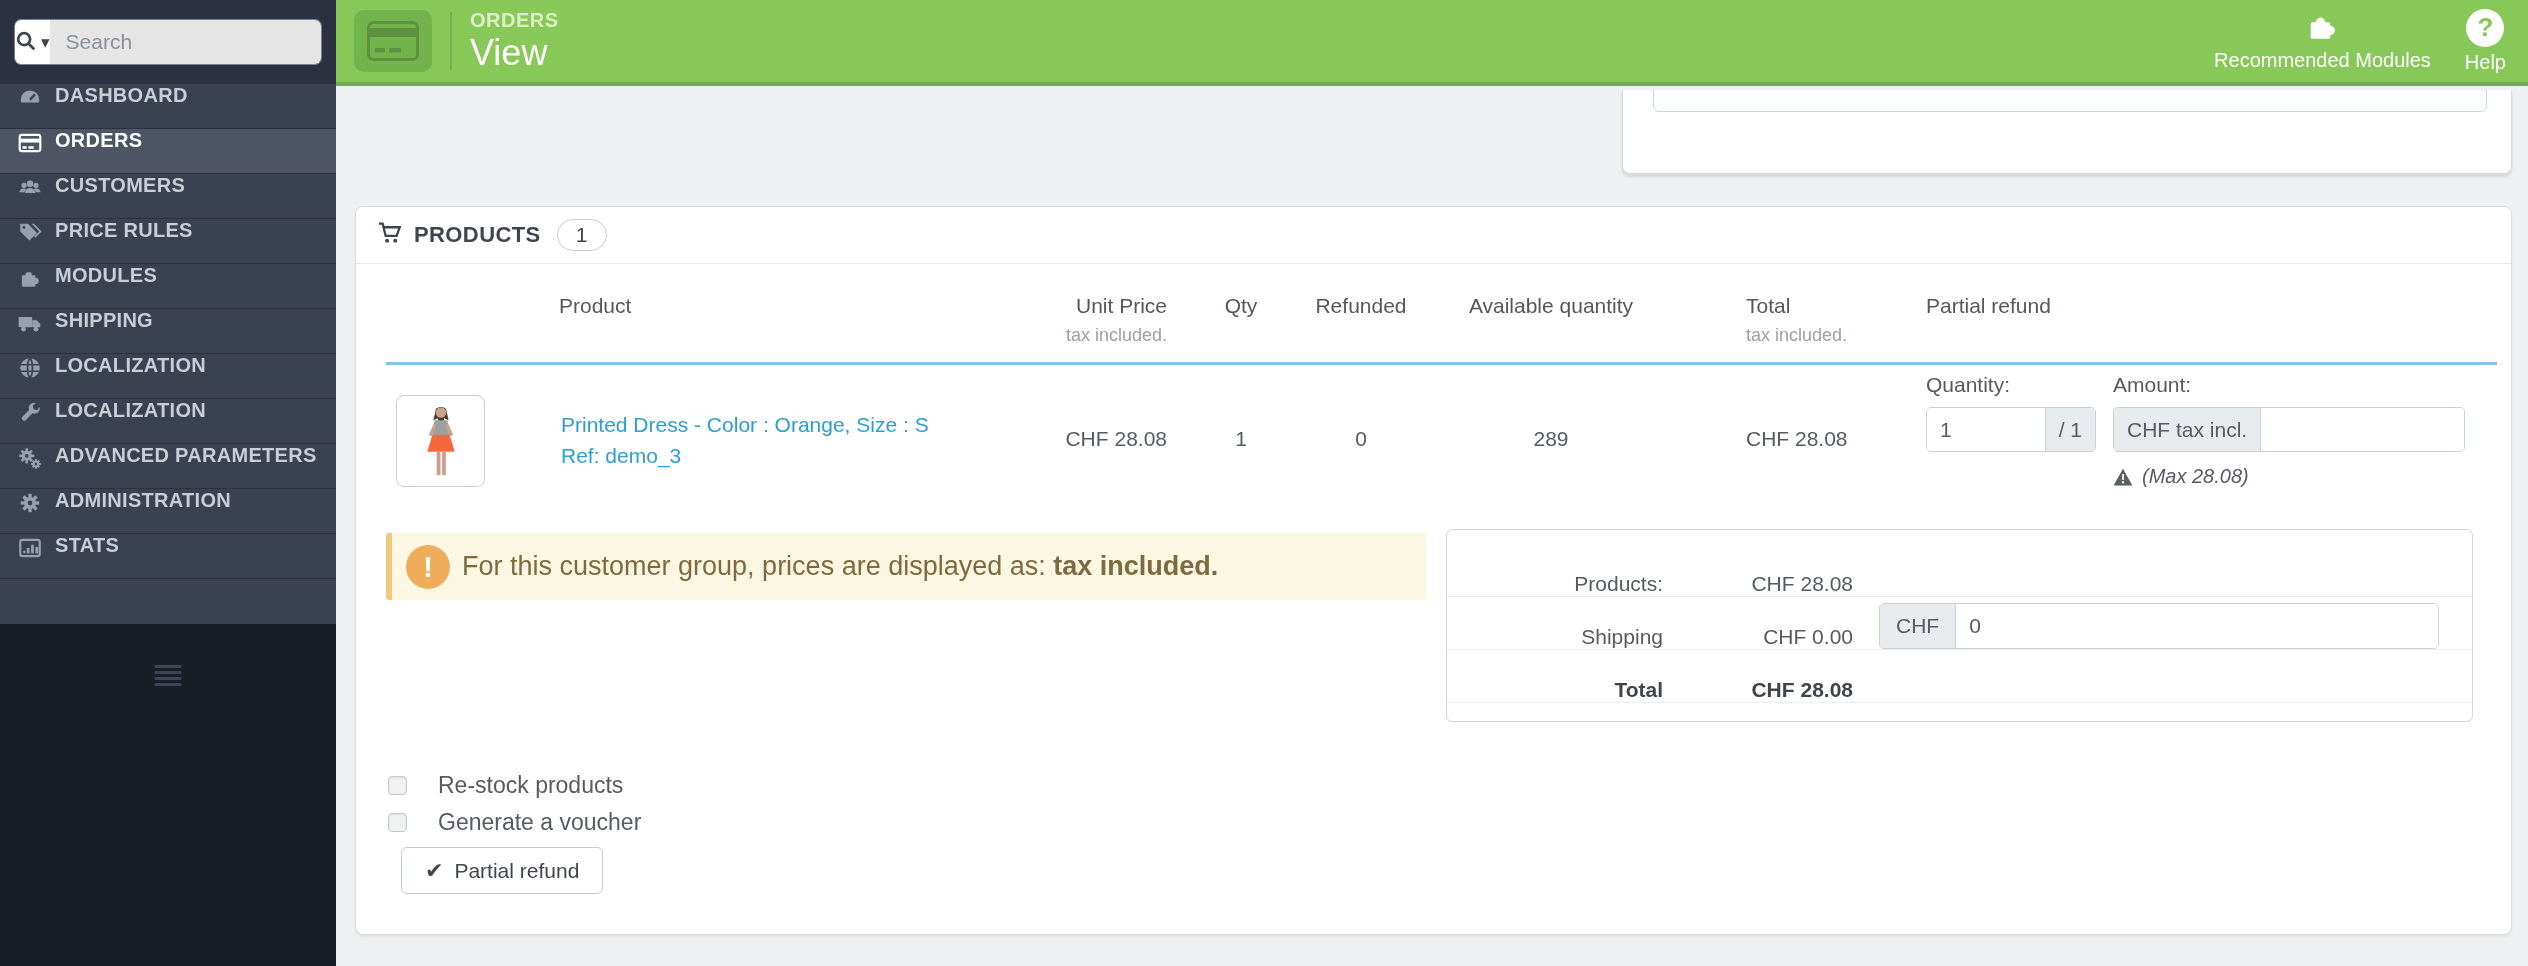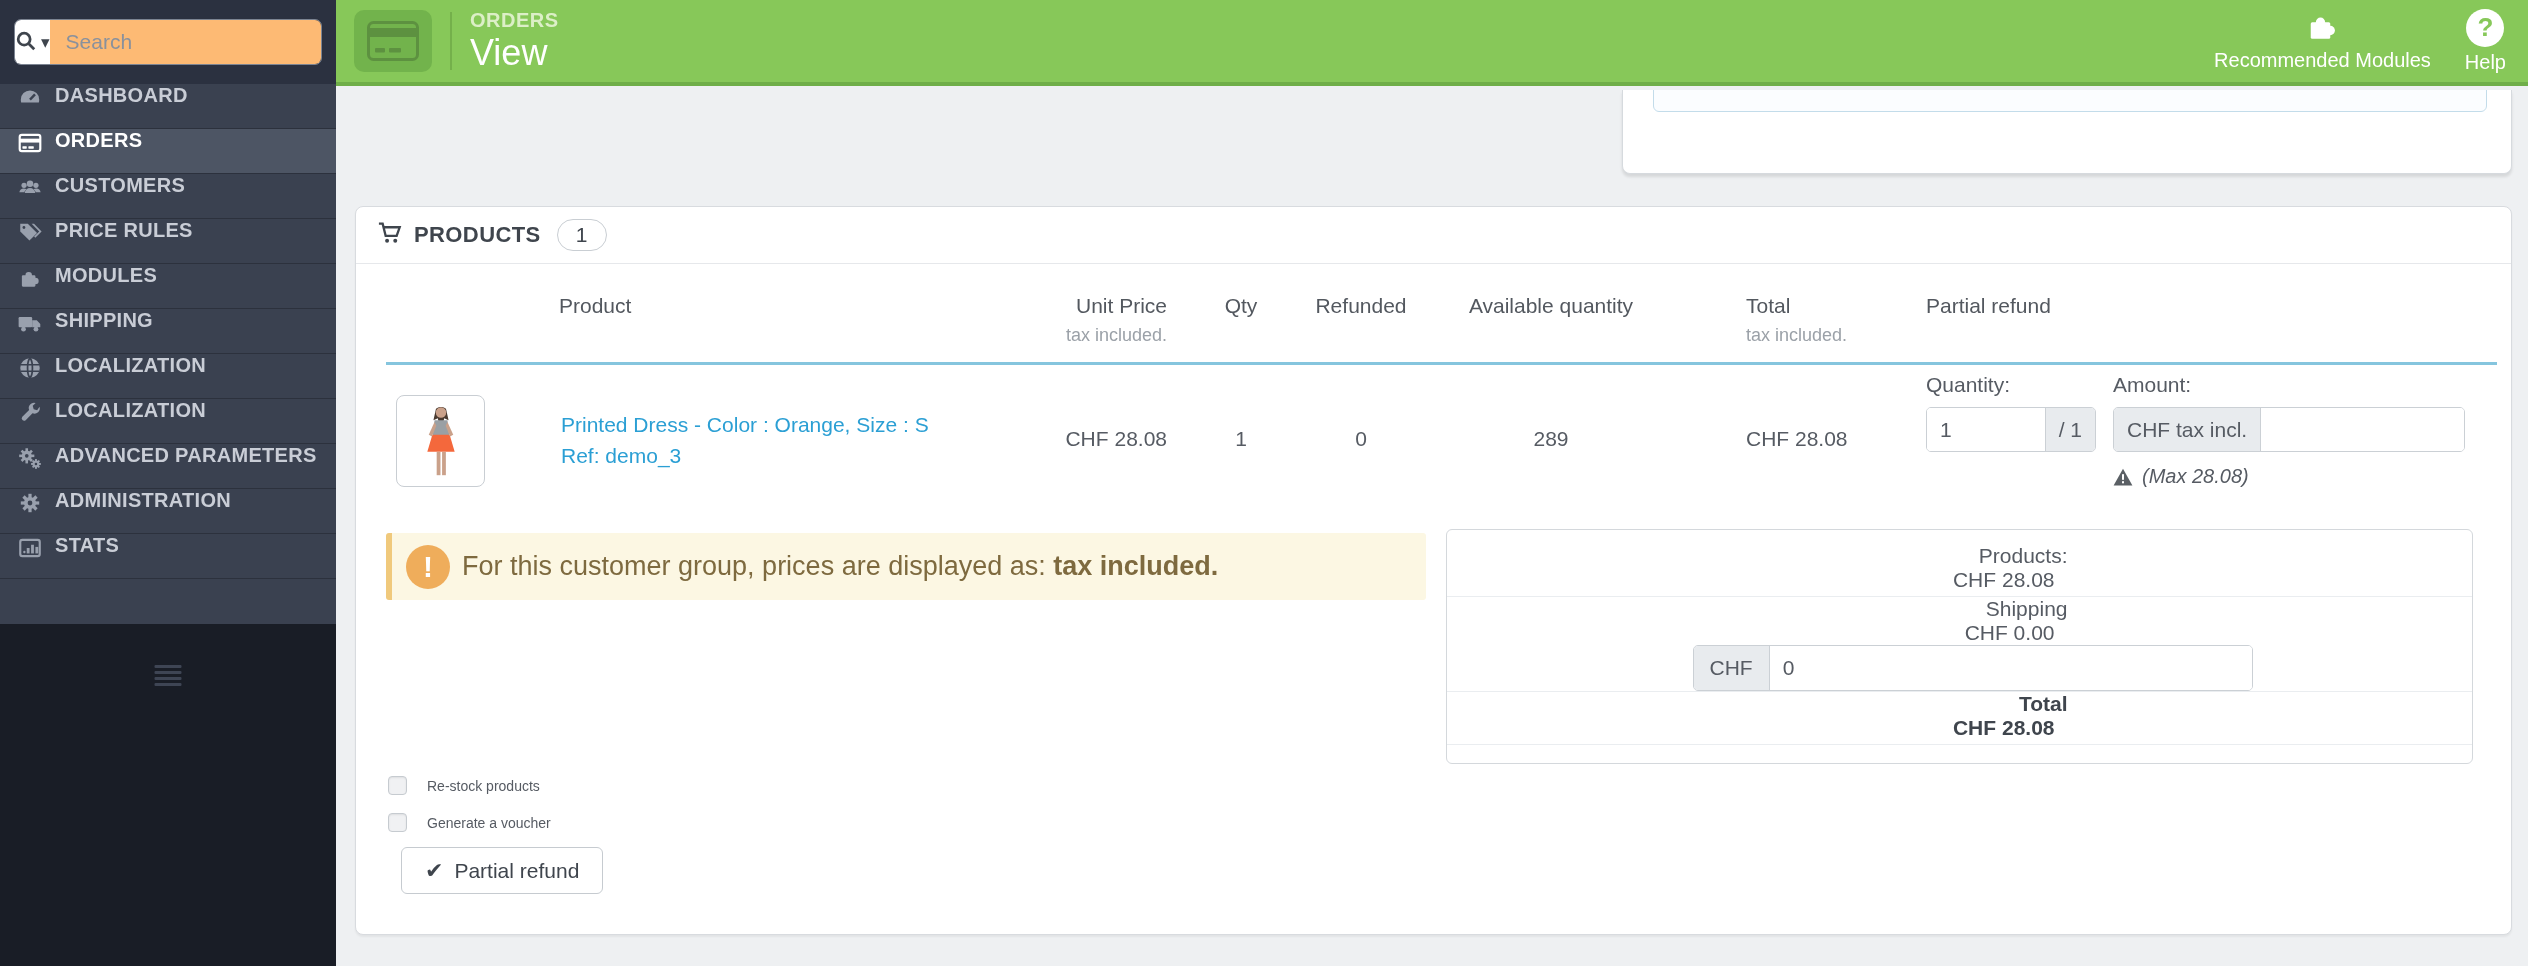--- a/index.html
+++ b/index.html
@@ -10,21 +10,21 @@
     position:relative;
     color:var(--body_text,#565b63);
   }
 
   
   .sidebar { position:absolute; left:0; top:0; width:336px; height:966px; background:var(--sidebar_bg,#3a4150); z-index:30; }
   .search-zone { height:84px; background:var(--sidebar_top_bg,#2b3140); display:flex; align-items:center; padding:0 14px; }
   .search-control { display:flex; width:100%; height:46px; border-radius:7px; overflow:hidden; border:1px solid #7c8492; }
   .search-btn { width:66px; background:#fff; border:none; display:flex; align-items:center; justify-content:center; gap:4px; cursor:pointer; }
   .search-btn .caret { font-size:17px; color:#3f454d; line-height:1; }
-  .search-input { flex:1; border:none; outline:none; background:#fdba74; font-size:21px; color:#4c525b; padding:0 16px; font-family:inherit; }
+  .search-input { flex:1; border:none; outline:none; background:#e5e5e5; font-size:21px; color:#4c525b; padding:0 16px; font-family:inherit; }
   .search-input::placeholder { color:#8a919c; }
   .nav { }
   .nav-item { height:45px; display:flex; align-items:flex-start; padding-left:16px; gap:11px; border-bottom:1px solid #2c313d; cursor:pointer; }
   .nav-label { color:var(--sidebar_text,#c9cdd6); font-size:20px; font-weight:600; letter-spacing:.3px; }
   .nav-icon { width:28px; height:28px; display:flex; align-items:center; justify-content:center; color:#99a0ad; }
   .nav-icon svg { width:26px; height:26px; fill:currentColor; }
   .nav-item.active { background:var(--sidebar_active_bg,#4d5564); }
   .nav-item.active .nav-label { color:#fff; }
   .nav-item.active .nav-icon { color:#fff; }
   .sidebar-bottom { position:absolute; left:0; top:624px; width:336px; height:342px; background:var(--sidebar_bottom_bg,#191d26); }
@@ -84,32 +84,32 @@
   .amount-group .addon { border-right:1px solid #cbd0d5; }
   .amount-group input { flex:1; }
   .max-note { margin-top:13px; display:flex; align-items:center; gap:9px; font-size:20px; font-style:italic; color:var(--body_text,#565b63); }
 
   .alert { position:absolute; left:30px; top:326px; width:1040px; height:67px; background:var(--alert_bg,#fcf7e3); border-left:6px solid var(--alert_border,#f0c97c); border-radius:3px; display:flex; align-items:center; padding-left:14px; }
   .alert-icon { width:44px; height:44px; border-radius:50%; background:var(--alert_icon_bg,#efad5b); color:#fff; font-size:30px; font-weight:700; display:flex; align-items:center; justify-content:center; flex:0 0 auto; }
   .alert-text { margin-left:12px; font-size:27px; color:var(--alert_text,#7e6a3f); }
   .alert-text b { font-weight:700; }
 
   .totals { position:absolute; left:1090px; top:322px; width:1027px; background:#fff; border:1px solid #d4d8dc; border-radius:6px; padding:14px 0 18px; }
-  .t-row { display:flex; align-items:center; min-height:53px; border-bottom:1px solid #eaedf0;flex-direction:column; }
+  .t-row { display:flex; align-items:flex-end; min-height:53px; border-bottom:1px solid #eaedf0; }
   .t-label { width:216px; text-align:right; font-size:21px; color:var(--body_text,#565b63); }
   .t-value { width:190px; text-align:right; font-size:21px; color:var(--body_text,#565b63); }
   .t-row.total .t-label, .t-row.total .t-value { font-weight:700; color:var(--heading_text,#3f454d); }
   .ship-group { margin-left:26px; width:560px; height:46px; }
   .ship-group .addon { border-right:1px solid #cbd0d5; padding:0 16px; }
   .ship-group input { flex:1; }
 
   .options { position:absolute; left:32px; top:560px; }
   .opt-row { display:flex; align-items:center; height:37px; cursor:pointer; }
   .checkbox { width:19px; height:19px; background:#f0f1f3; border:1px solid #c6cbd0; border-radius:4px; box-shadow:inset 0 1px 2px rgba(0,0,0,.08); }
-  .opt-label { margin-left:20px; font-size:14px; color:var(--body_text,#565b63); }
+  .opt-label { margin-left:31px; font-size:23px; color:var(--body_text,#565b63); }
 
   .btn-refund { position:absolute; left:45px; top:640px; height:47px; padding:0 23px; background:#fff; border:1px solid #c6cbd0; border-radius:6px; font-size:21px; color:var(--heading_text,#3f454d); display:flex; align-items:center; gap:11px; cursor:pointer; font-family:inherit; }
   .check-glyph { font-size:22px; color:var(--heading_text,#3f454d); }
 </style>
 </head>
 <body>
 
 <div class="sidebar">
   <div class="search-zone">
     <div class="search-control">

